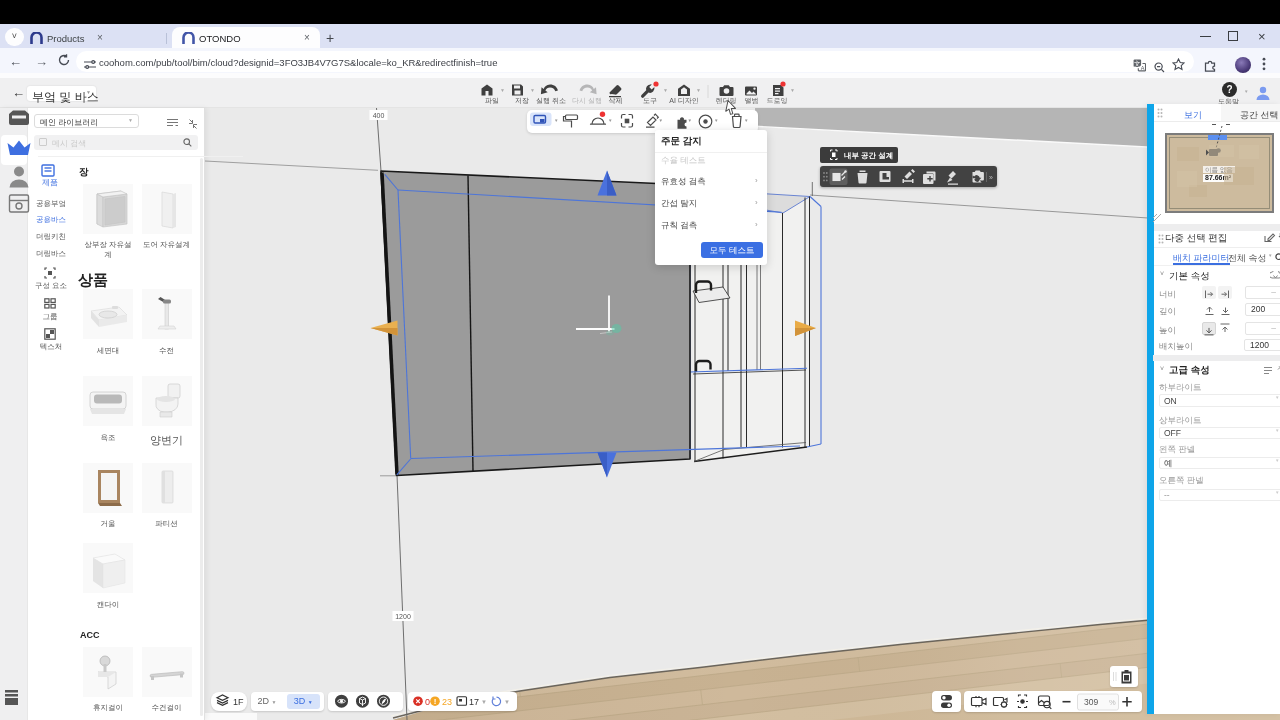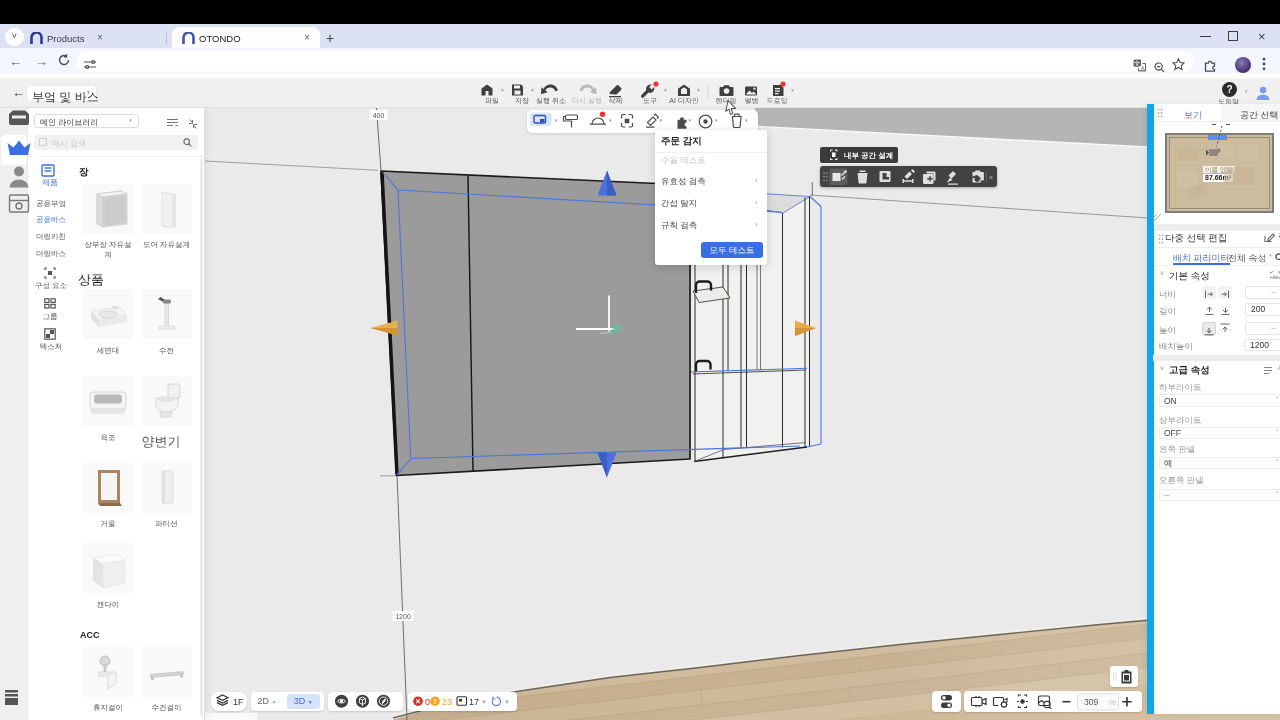--- a/index.html
+++ b/index.html
@@ -165,20 +165,21 @@
       </svg></div>
 <div class="abs" style="left:76px;top:50.5px;width:1118px;height:21px;border-radius:11px;background:#fff"></div>
 <div class="abs" style="left:84px;top:56px;width:12px;height:11px">
 <svg width="12" height="11" viewBox="0 0 12 11">
         <g stroke="#474b54" stroke-width="1.2" fill="none">
           <path d="M0 3 H8 M10.5 3 H12 M0 8 H2 M4.5 8 H12"></path>
           <circle cx="9.2" cy="3" r="1.4"></circle>
           <circle cx="3.2" cy="8" r="1.4"></circle>
         </g>
       </svg></div>
+<div class="abs" style="left:99px;top:56.5px;font-size:9.5px;color:#3b3e45;letter-spacing:0px">coohom.com/pub/tool/bim/cloud?designid=3FO3JB4V7G7S&amp;locale=ko_KR&amp;redirectfinish=true</div>
 <div class="abs" style="left:1133px;top:58px;width:13px;height:13px">
 <svg width="13" height="13" viewBox="0 0 13 13">
         <rect x="0.6" y="0.6" width="7.5" height="7.5" rx="1" fill="#5f6368"></rect>
         <text x="4.2" y="6.8" font-size="6.5" fill="#fff" text-anchor="middle">文</text>
         <path d="M9.5 4.5 h2.4 a0.6 0.6 0 0 1 0.6 0.6 v6.2 a0.6 0.6 0 0 1 -0.6 0.6 h-6 a0.6 0.6 0 0 1 -0.6-0.6 v-2" fill="#fff" stroke="#5f6368" stroke-width="1.1"></path>
         <text x="9.6" y="11" font-size="5.5" fill="#5f6368" text-anchor="middle">A</text>
       </svg></div>
 <div class="abs" style="left:1154px;top:59px;width:11px;height:11px">
 <svg width="11" height="11" viewBox="0 0 11 11">
         <circle cx="4.6" cy="4.6" r="3.6" fill="none" stroke="#474b54" stroke-width="1.2"></circle>
@@ -521,21 +522,21 @@
               <polygon points="22,15 42,12.5 42,38 22,41" fill="#cccccc"></polygon>
             </g>
           </svg></div>
 <div class="abs" style="left:141.5px;top:76px;width:50px;height:50px;background:#f9f9f9">
 <svg width="50" height="50" viewBox="0 0 50 50">
             <polygon points="20,8 31,10 31,44 20,42" fill="#f0f0f0" stroke="#dcdcdc" stroke-width="0.8"></polygon>
             <polygon points="31,10 34,9 34,43 31,44" fill="#e6e6e6"></polygon>
           </svg></div>
 <div class="abs" style="left:83px;top:132px;width:50px;font-size:7.5px;color:#555;text-align:center">상부장 자유설계</div>
 <div class="abs" style="left:141.5px;top:132px;width:50px;font-size:7.5px;color:#555;text-align:center">도어 자유설계</div>
-<div class="abs" style="left:78px;top:163px;font-size:13px;font-weight:normal;color:#222">상품</div>
+<div class="abs" style="left:78px;top:163px;font-size:15px;font-weight:bold;color:#222">상품</div>
 <div class="abs" style="left:83px;top:180.5px;width:50px;height:50px;background:#f9f9f9">
 <svg width="50" height="50" viewBox="0 0 50 50">
             <polygon points="8,22 36,18 44,26 16,31" fill="#f3f3f3" stroke="#ddd" stroke-width="0.7"></polygon>
             <polygon points="8,22 16,31 16,38 8,29" fill="#e2e2e2"></polygon>
             <polygon points="16,31 44,26 44,33 16,38" fill="#eaeaea"></polygon>
             <ellipse cx="25" cy="25.5" rx="9" ry="3.5" fill="#e8e8e8" stroke="#ccc" stroke-width="0.7"></ellipse>
             <rect x="29" y="17" width="6" height="3" rx="1" fill="#ddd"></rect>
           </svg></div>
 <div class="abs" style="left:141.5px;top:180.5px;width:50px;height:50px;background:#f9f9f9">
 <svg width="50" height="50" viewBox="0 0 50 50">
@@ -553,21 +554,21 @@
             <polygon points="7,33 43,33 41,38 9,38" fill="#e5e5e5"></polygon>
           </svg></div>
 <div class="abs" style="left:141.5px;top:268px;width:50px;height:50px;background:#f9f9f9">
 <svg width="50" height="50" viewBox="0 0 50 50">
             <rect x="26" y="8" width="12" height="14" rx="2" fill="#f1f1f1" stroke="#ccc" stroke-width="0.7"></rect>
             <path d="M14 22 h22 v6 a10 8 0 0 1 -10 8 h-4 a9 7 0 0 1 -8 -8 Z" fill="#f3f3f3" stroke="#ccc" stroke-width="0.7"></path>
             <ellipse cx="24" cy="23" rx="9" ry="3" fill="#e4e4e4"></ellipse>
             <path d="M18 36 h12 v5 h-12 Z" fill="#e9e9e9" stroke="#ccc" stroke-width="0.6"></path>
           </svg></div>
 <div class="abs" style="left:83px;top:325px;width:50px;font-size:7.5px;color:#555;text-align:center">욕조</div>
-<div class="abs" style="left:141.5px;top:325px;width:50px;font-size:13px;color:#555;">양변기</div>
+<div class="abs" style="left:141.5px;top:325px;width:50px;font-size:11px;color:#555;text-align:center">양변기</div>
 <div class="abs" style="left:83px;top:354.5px;width:50px;height:50px;background:#f9f9f9">
 <svg width="50" height="50" viewBox="0 0 50 50">
             <rect x="15" y="7" width="22" height="33" fill="#a98560"></rect>
             <rect x="18" y="10" width="16" height="27" fill="#f5f5f5"></rect>
             <polygon points="15,40 37,40 39,43 17,43" fill="#8d6c4a"></polygon>
           </svg></div>
 <div class="abs" style="left:141.5px;top:354.5px;width:50px;height:50px;background:#f9f9f9">
 <svg width="50" height="50" viewBox="0 0 50 50">
             <rect x="20" y="8" width="11" height="32" rx="1" fill="#ededed" stroke="#d5d5d5" stroke-width="0.7"></rect>
             <rect x="20" y="8" width="3" height="32" fill="#e0e0e0"></rect>

